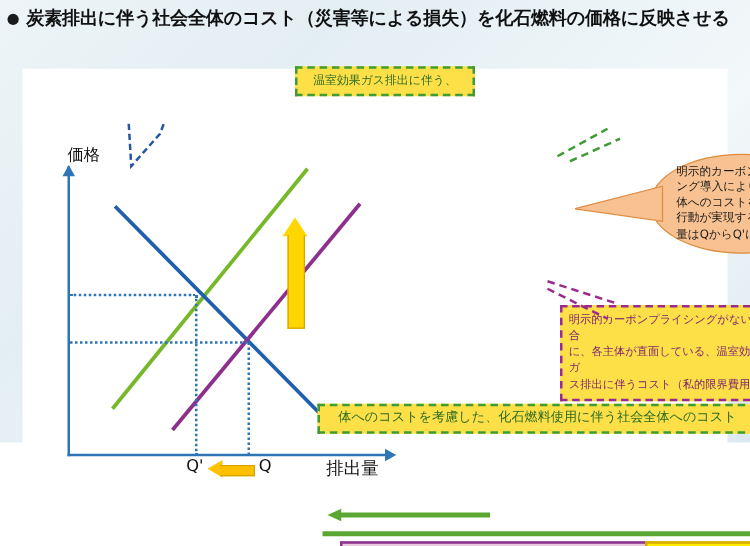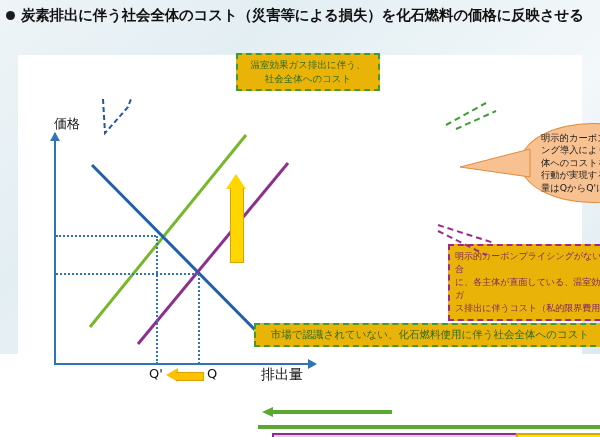--- a/index.html
+++ b/index.html
@@ -31,21 +31,21 @@
     border-top:5px solid transparent;border-bottom:5px solid transparent;border-left:9px solid #2e75b6;}
 
   .axis-label-y{position:absolute;left:14px;top:60px;font-size:13px;color:#111;margin-left:22px;}
   .axis-label-x{position:absolute;left:243px;top:311px;font-size:14px;color:#111;}
 
   
   .dotted-h{position:absolute;border-top:2px dotted #2e75b6;height:0;}
   .dotted-v{position:absolute;border-left:2px dotted #2e75b6;width:0;}
 
   
-  .callout{position:absolute;box-sizing:border-box;background:#eab308;text-align:center;}
+  .callout{position:absolute;box-sizing:border-box;background:#fde047;text-align:center;}
   .cal-blue{border:2px dashed #2456a4;color:#17375e;font-size:9.5px;padding:3px 5px;line-height:1.3;}
   .cal-green{border:2px dashed #3f9c35;color:#2b6b25;font-size:9.5px;padding:3px 5px;line-height:1.45;}
   .cal-purple{border:2px dashed #9c2a8e;color:#7c1f72;font-size:9px;padding:4px 5px;line-height:1.45;text-align:left;}
   .cal-greenwide{border:2px dashed #3f9c35;color:#2b6b25;font-size:10.5px;padding:3px 6px;line-height:1.3;}
 
   .bubble{position:absolute;width:144px;height:78px;background:#f7c191;border:1px solid #e08b3d;
     border-radius:50%/50%;color:#1a1a1a;font-size:9.3px;line-height:1.33;
     display:flex;align-items:center;justify-content:center;text-align:left;}
   .bubble span{display:block;padding:0 11px;}
 
@@ -127,21 +127,20 @@
 
     <div class="qmark" style="left:131px;top:311px;">Q'</div>
     <div class="qmark" style="left:189px;top:311px;">Q</div>
 
     <svg width="140" height="60" style="position:absolute;left:55px;top:42px;pointer-events:none;">
       <polyline points="30,2 32,36 55,10 58,2" fill="none" stroke="#2456a4" stroke-width="2" stroke-dasharray="5,3"></polyline>
     </svg>
 
     <div class="callout cal-green" style="left:218px;top:-2px;width:144px;">
       <div>温室効果ガス排出に伴う、</div>
-      <div>社会全体へのコスト</div>
 
     <svg width="130" height="40" style="position:absolute;left:200px;top:44px;pointer-events:none;">
       <line x1="8" y1="26" x2="48" y2="4" stroke="#3f9c35" stroke-width="2" stroke-dasharray="6,4"></line>
       <line x1="18" y1="30" x2="58" y2="12" stroke="#3f9c35" stroke-width="2" stroke-dasharray="6,4"></line>
     </svg>
 
     <div class="bubble" style="left:282px;top:68px;">
       <span>
         <div>明示的カーボンプライシ</div>
         <div>ング導入により、社会全</div>
@@ -158,21 +157,21 @@
       <div>明示的カーボンプライシングがない場合</div>
       <div>に、各主体が直面している、温室効果ガ</div>
       <div>ス排出に伴うコスト（私的限界費用）</div>
     </div>
     <svg width="90" height="40" style="position:absolute;left:196px;top:166px;pointer-events:none;">
       <line x1="4" y1="4" x2="60" y2="22" stroke="#9c2a8e" stroke-width="2" stroke-dasharray="6,4"></line>
       <line x1="4" y1="10" x2="52" y2="34" stroke="#9c2a8e" stroke-width="2" stroke-dasharray="6,4"></line>
     </svg>
 
     <div class="cal-greenwide callout" style="left:16px;top:268px;width:352px;">
-      <span>市場で認識されていない、化石燃料使用に伴う社会全体へのコスト</span>
+      <span>体へのコストを考慮した、化石燃料使用に伴う社会全体へのコスト</span>
     </div>
 
     <div class="garrow-left">
       <div class="head"></div>
           <div class="shaft"></div>
     </div>
 
     <div class="garrow-right">
       <div class="shaft"></div>
     </div>

